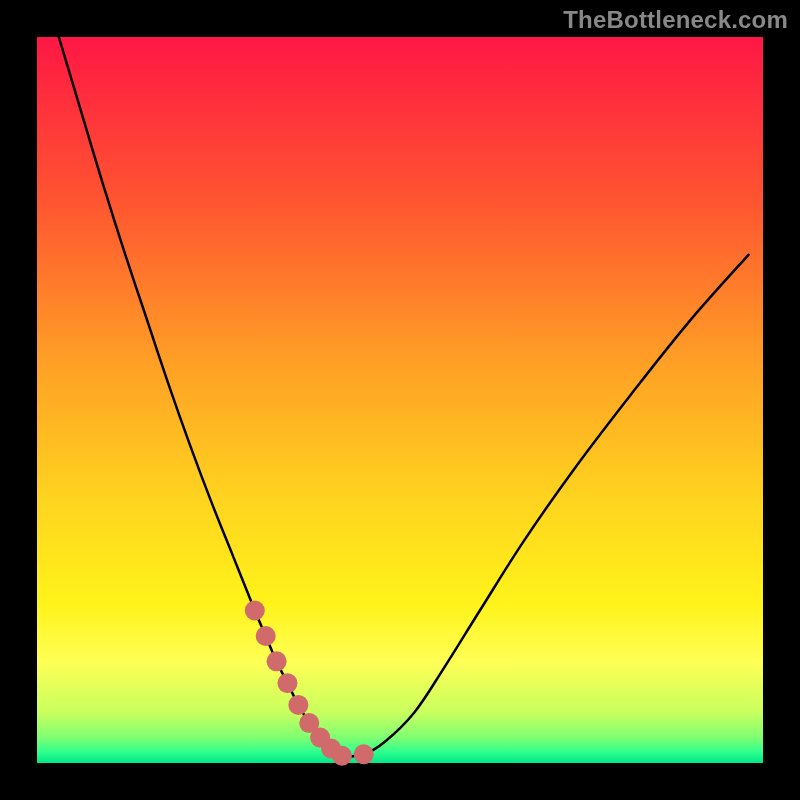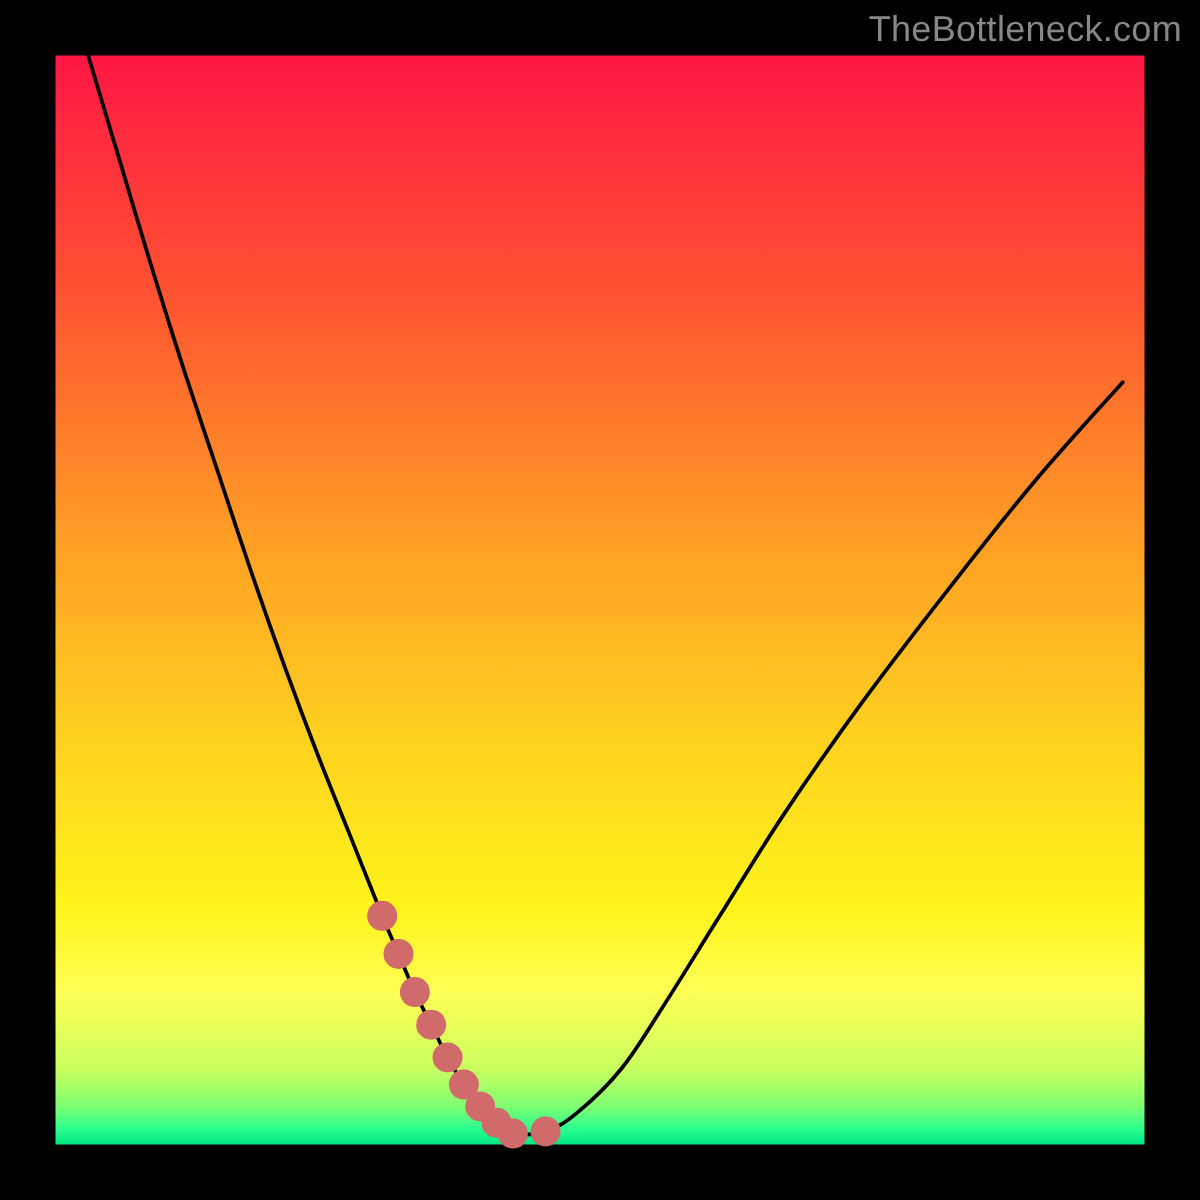--- a/index.html
+++ b/index.html
@@ -10,21 +10,21 @@
     background: #000;
     overflow: hidden;
   }
   .watermark {
     position: absolute;
     top: 6px;
     right: 12px;
     color: #888;
     font-family: Arial, Helvetica, sans-serif;
     font-size: 24px;
-    font-weight: 400;
+    font-weight: 700;
     z-index: 3;
     letter-spacing: 0.2px;
   }
   svg.chartsvg {
     position: absolute;
     left: 0;
     top: 0;
     width: 800px;
     height: 800px;
   }

